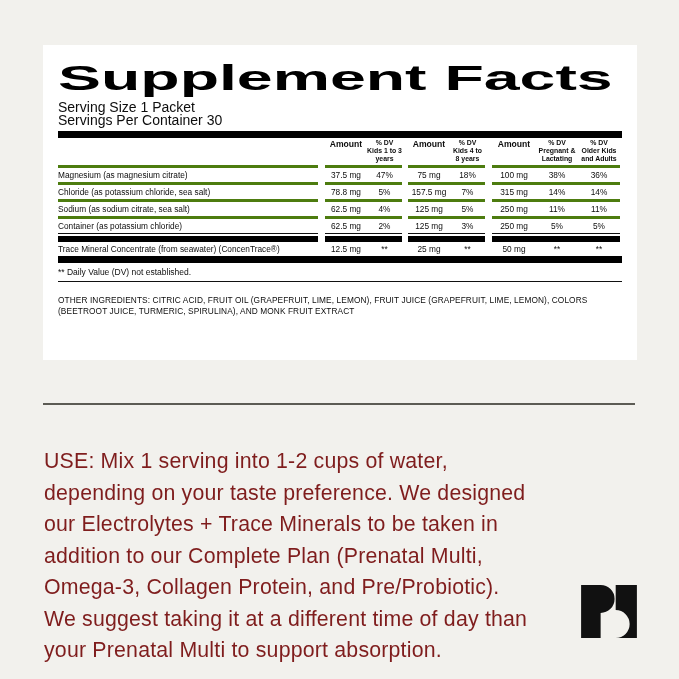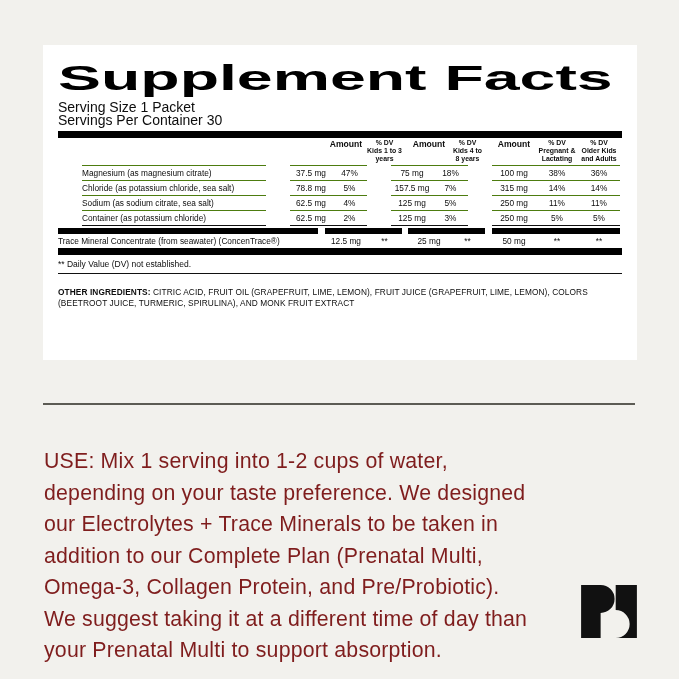--- a/index.html
+++ b/index.html
@@ -26,29 +26,29 @@
   .grp3{width:128px;margin-left:7px;}
   .c-amt{width:42px;text-align:center;}
   .grp3 .c-amt{width:44px;}
   .c-dv{width:35px;text-align:center;}
   .grp3 .c-dv{width:42px;}
   .hdr-packets{margin-top:3px;}
   .hdr-packets .ph{font-weight:bold;font-size:8.6px;text-align:center;}
   .hdr-sub{align-items:flex-end;margin-top:1px;padding-bottom:2px;}
   .hdr-sub .c-amt{font-weight:bold;font-size:8.6px;}
   .c-dvh{font-weight:bold;font-size:6.9px;line-height:8px;text-align:center;white-space:pre-line;}
-  .data .c-name,.data .grp{border-top:1px solid #4d7c0f;padding-top:2px;padding-bottom:2px;margin-left:24px;}
+  .data .c-name,.data .grp{border-top:3px solid #4d7c0f;padding-top:2px;padding-bottom:2px;}
   .data-last .c-name,.data-last .grp{border-bottom:1px solid #111;}
   .thickseg{margin-top:2px;}
   .thickseg span{display:block;height:6px;background:#000;}
   .trace{padding-top:2px;padding-bottom:2px;}
   .footnote{font-size:8.5px;margin-top:4px;}
   .rule-after-footnote{margin-top:4px;}
   .ingredients{font-size:8.3px;line-height:11px;margin-top:13px;letter-spacing:0.1px;}
-  .ingredients b{font-weight:bold;text-align:right;}
+  .ingredients b{font-weight:normal;text-align:right;}
   .ingredients span{white-space:pre-line;}
 
   
   .divider{position:absolute;left:43px;top:403px;width:592px;height:2px;background:#5c5b54;}
   .usage{position:absolute;left:44px;top:446px;width:545px;font-size:21.3px;line-height:31.5px;
          color:#7f1d1d;letter-spacing:0.2px;white-space:pre-line;}
   .logo{position:absolute;left:581px;top:585px;width:56px;height:53px;}
 </style>
 </head>
 <body>

